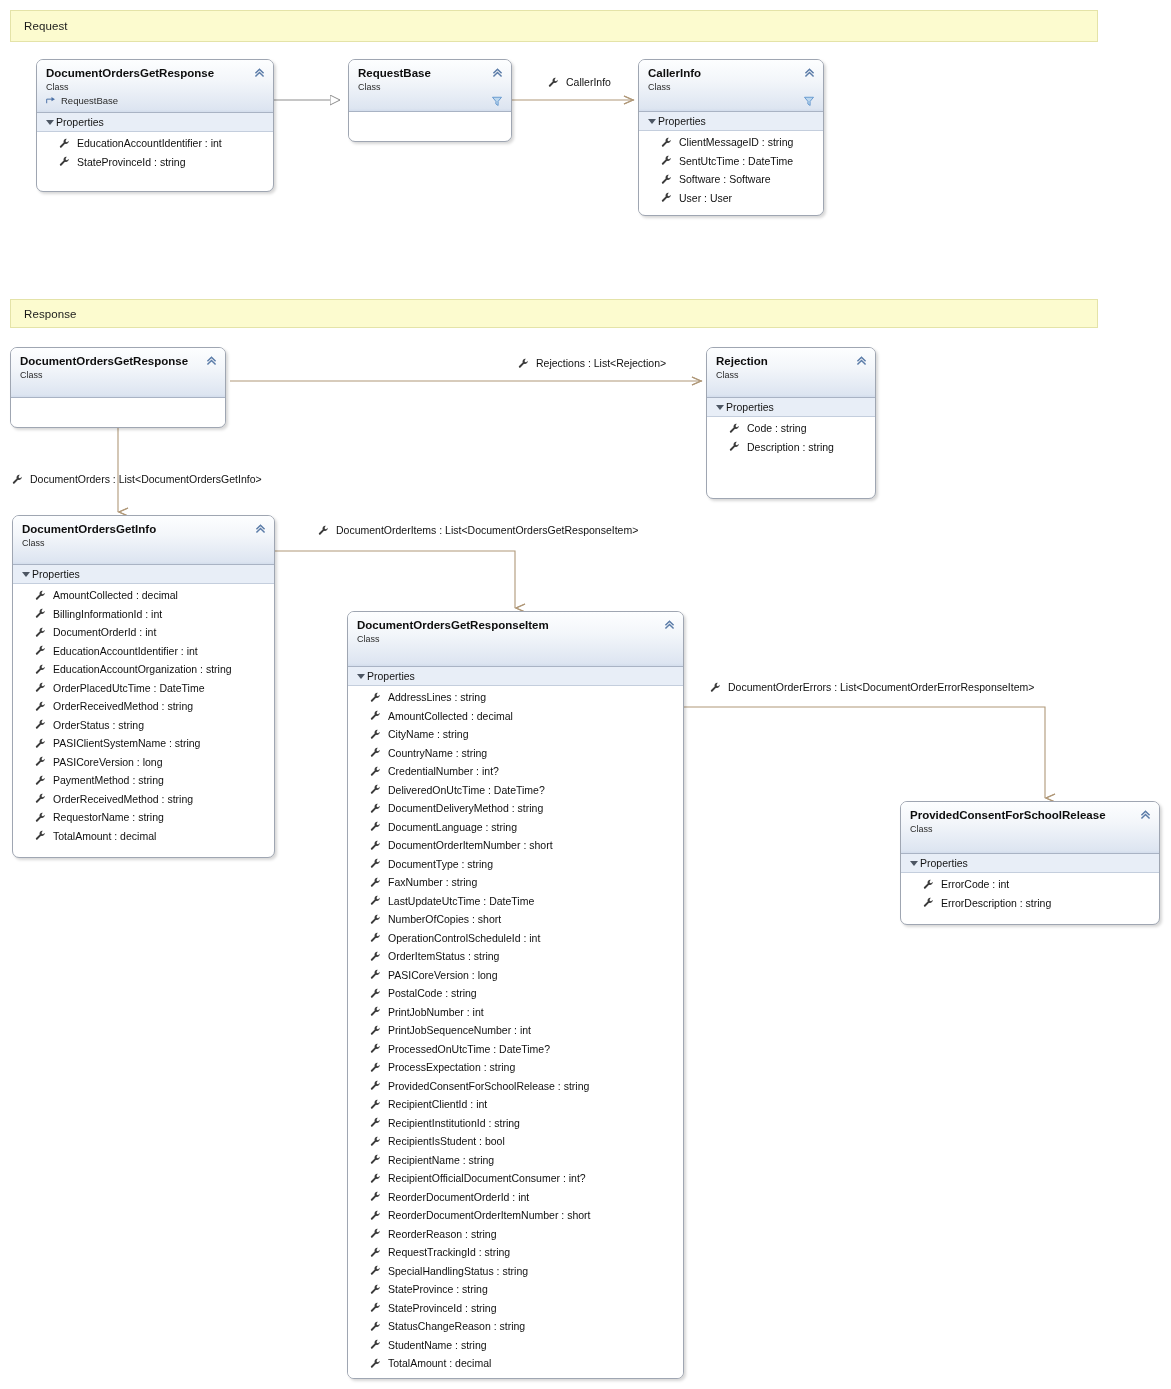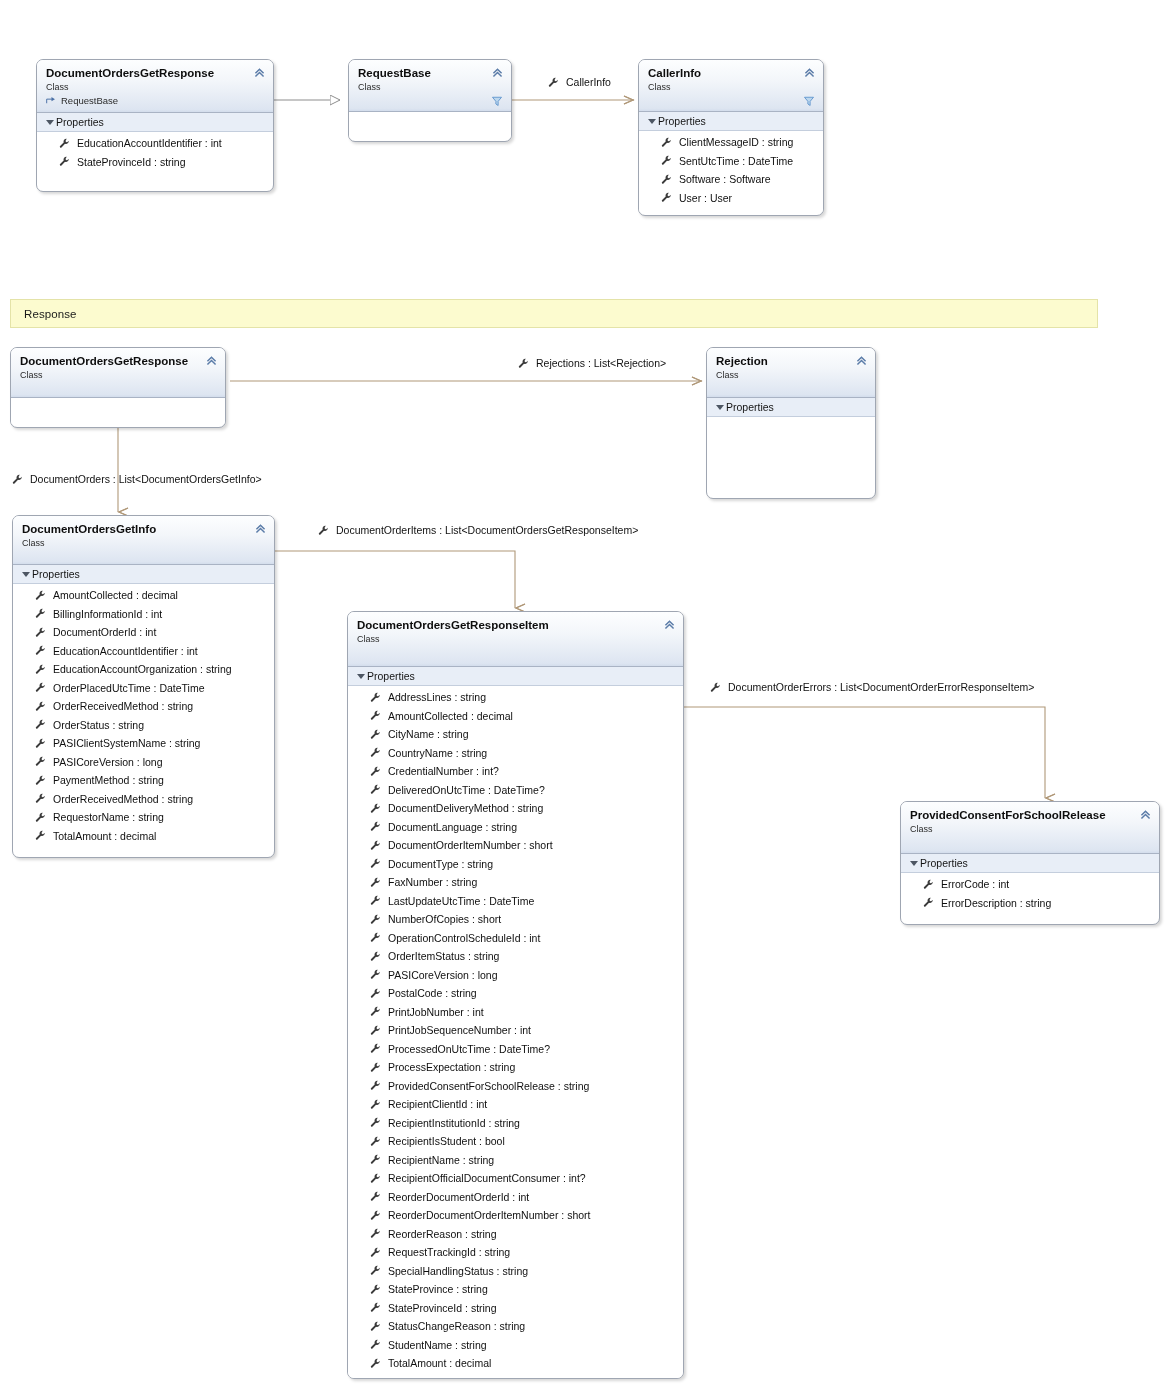--- a/index.html
+++ b/index.html
@@ -163,20 +163,23 @@
 
     <g>
       <path d="M275,551 L515,551 L515,608" stroke="#B09878" stroke-width="1.1" fill="none" marker-end="url(#openArrowD)"></path>
     </g>
 
     <g>
       <path d="M684,707 L1045,707 L1045,798" stroke="#B09878" stroke-width="1.1" fill="none" marker-end="url(#openArrowD)"></path>
     </g>
   </svg>
 
+  <div class="band" style="left:10px;top:10px;width:1088px;height:32px;">
+    <span class="band-label">Request</span>
+  </div>
 
   <div class="band" style="left:10px;top:299px;width:1088px;height:29px;">
     <span class="band-label">Response</span>
   </div>
 
   <div class="conn-label" style="left:548px;top:76px;">
     <svg class="wrench" viewBox="0 0 16 16">
       <path d="M11.2 1.2a4 4 0 0 0-4.4 5.3L1.6 11.7a1.4 1.4 0 0 0 2 2l5.2-5.2a4 4 0 0 0 5.3-4.4l-2.2 2.2-1.9-.4-.4-1.9z" fill="#3b3b3b"></path>
     </svg>
     <span>CallerInfo</span>
@@ -323,20 +326,34 @@
       <div class="cls-kind">Class</div>
       <svg class="chev" viewBox="0 0 16 16">
         <path d="M3,9 L8,4 L13,9" fill="none" stroke="#5b7ca8" stroke-width="1.8"></path>
         <path d="M3,13 L8,8 L13,13" fill="none" stroke="#5b7ca8" stroke-width="1.8"></path>
       </svg>
     </div>
     <div class="cls-section">
       <span class="tri-down"></span>
       <span>Properties</span>
     </div>
+    <div class="cls-members">
+      <div class="member">
+        <svg class="wrench" viewBox="0 0 16 16">
+          <path d="M11.2 1.2a4 4 0 0 0-4.4 5.3L1.6 11.7a1.4 1.4 0 0 0 2 2l5.2-5.2a4 4 0 0 0 5.3-4.4l-2.2 2.2-1.9-.4-.4-1.9z" fill="#3b3b3b"></path>
+        </svg>
+        <span>Code : string</span>
+      </div>
+      <div class="member">
+        <svg class="wrench" viewBox="0 0 16 16">
+          <path d="M11.2 1.2a4 4 0 0 0-4.4 5.3L1.6 11.7a1.4 1.4 0 0 0 2 2l5.2-5.2a4 4 0 0 0 5.3-4.4l-2.2 2.2-1.9-.4-.4-1.9z" fill="#3b3b3b"></path>
+        </svg>
+        <span>Description : string</span>
+      </div>
+    </div>
   </div>
 
   <div class="cls" style="left:12px;top:515px;width:263px;height:343px;">
     <div class="cls-header" style="height:49px;">
       <div class="cls-name">DocumentOrdersGetInfo</div>
       <div class="cls-kind">Class</div>
       <svg class="chev" viewBox="0 0 16 16">
         <path d="M3,9 L8,4 L13,9" fill="none" stroke="#5b7ca8" stroke-width="1.8"></path>
         <path d="M3,13 L8,8 L13,13" fill="none" stroke="#5b7ca8" stroke-width="1.8"></path>
       </svg>

